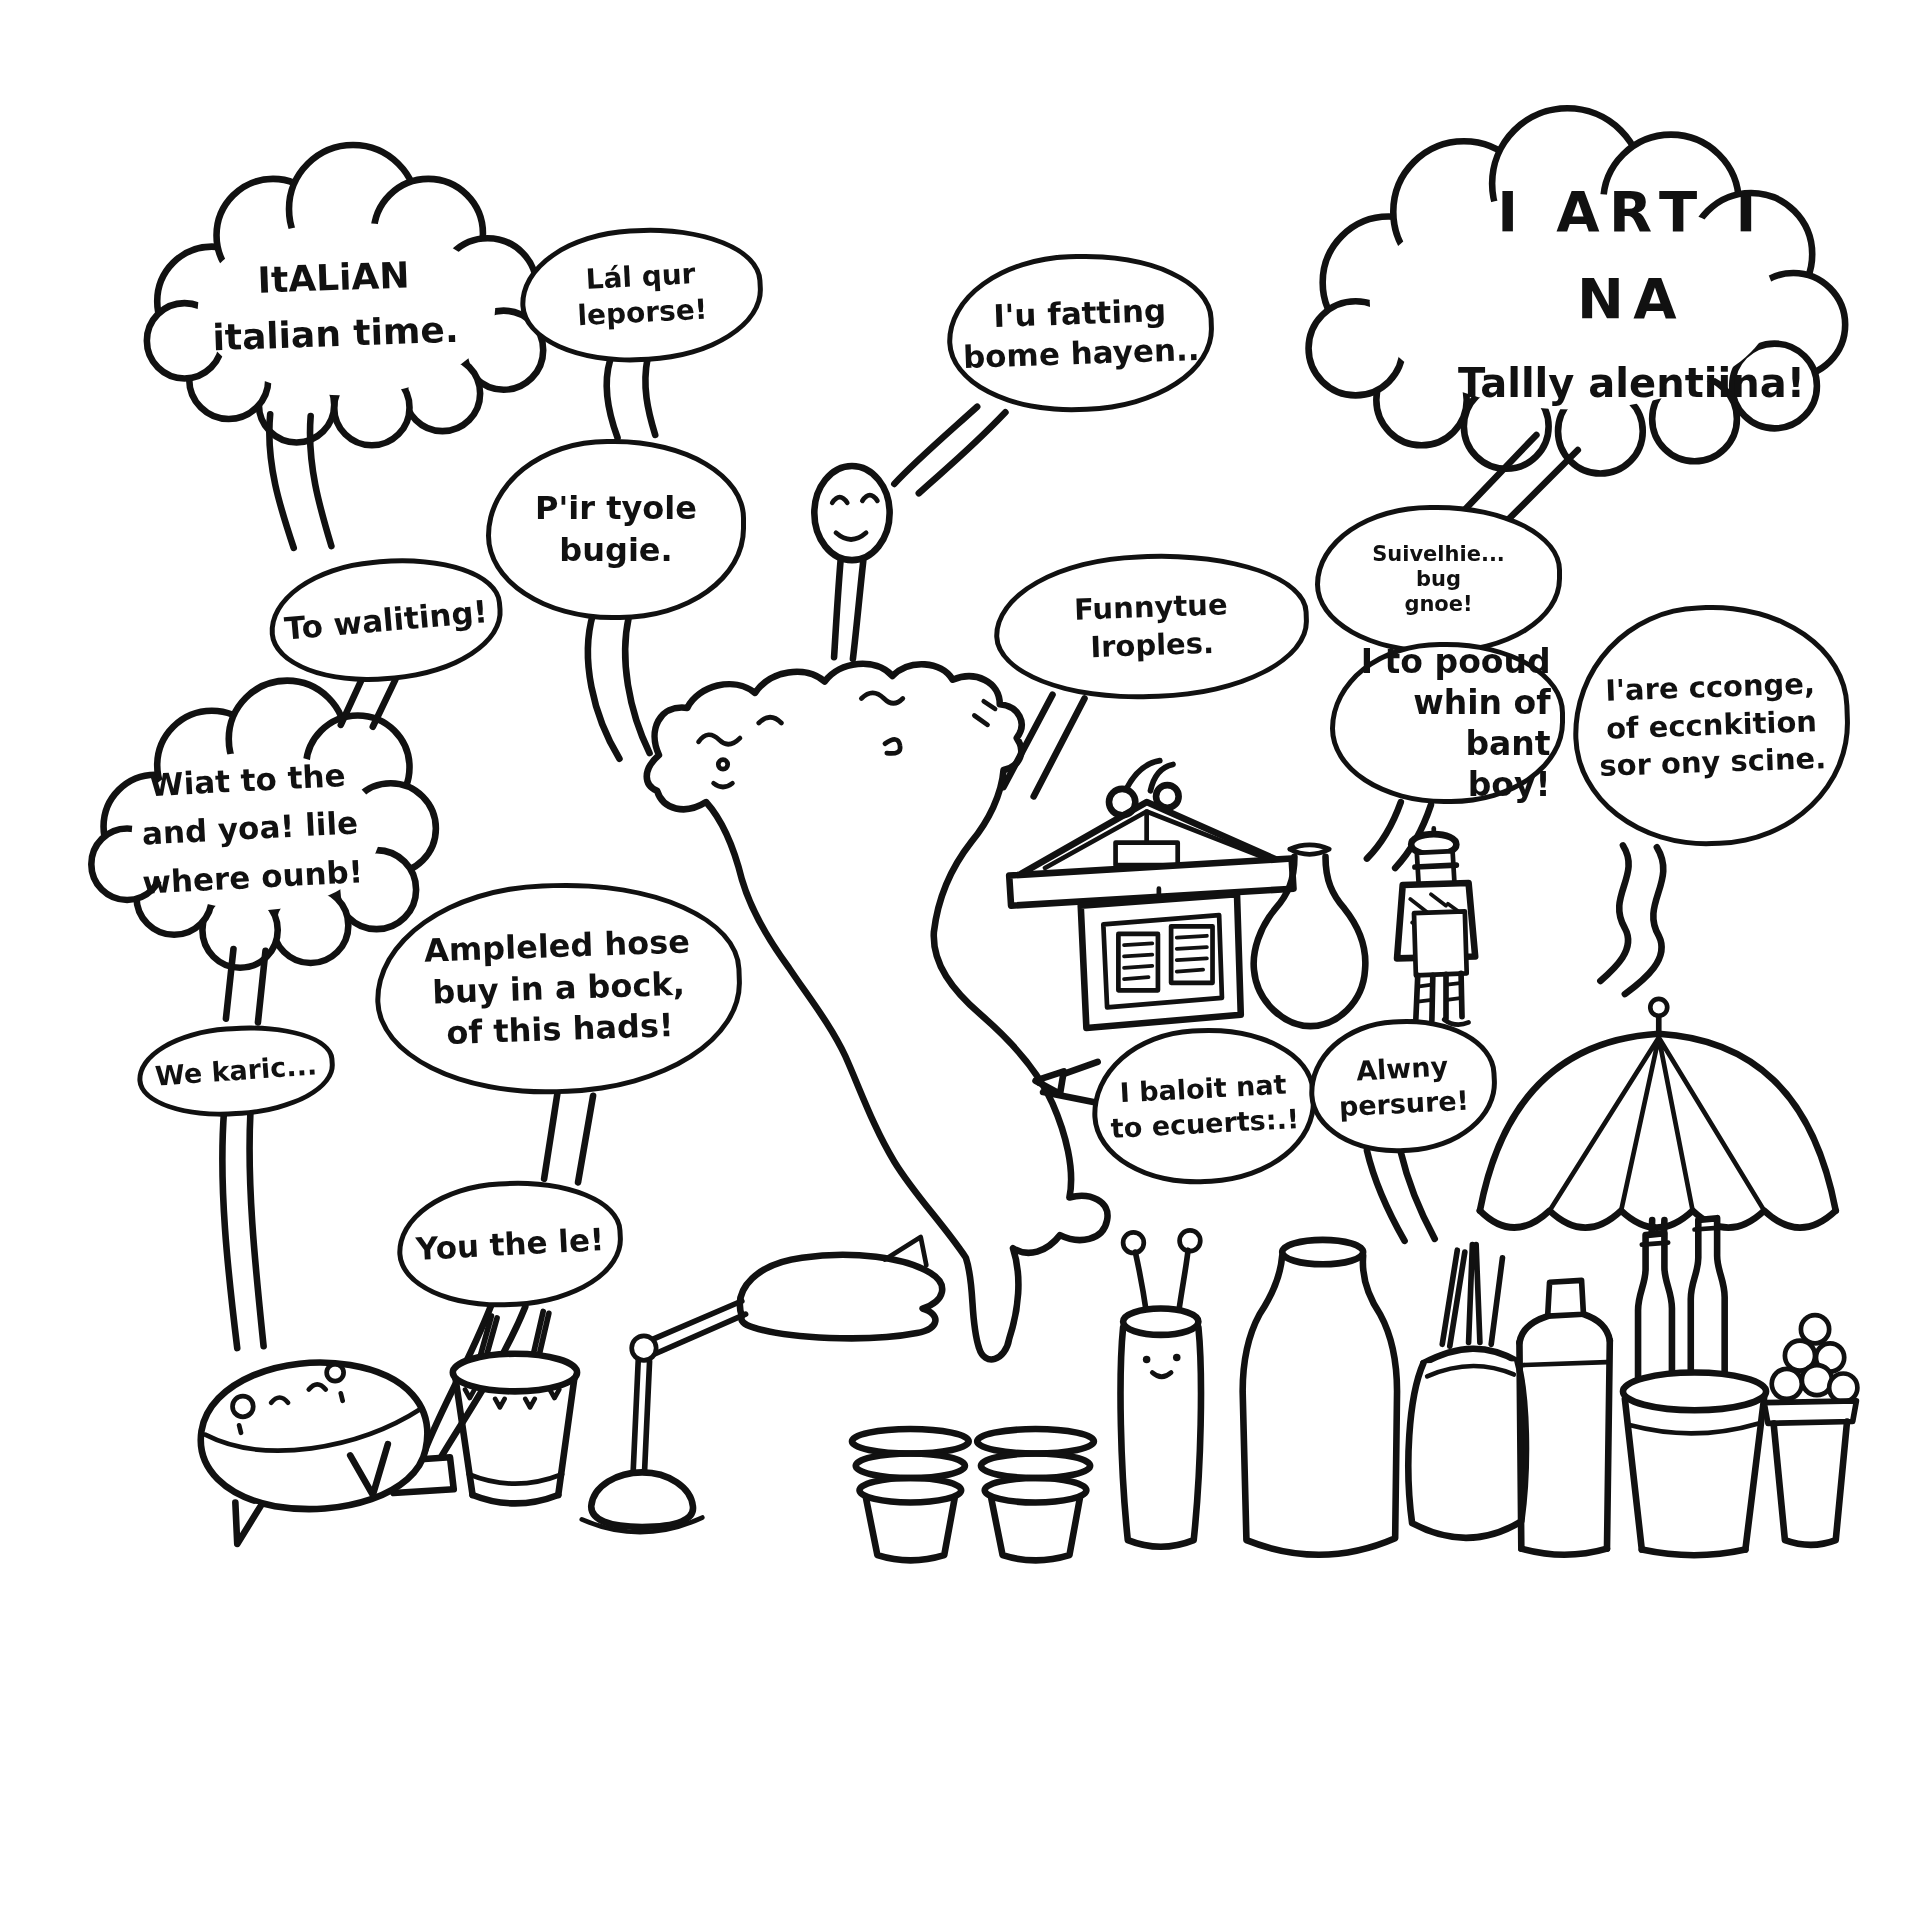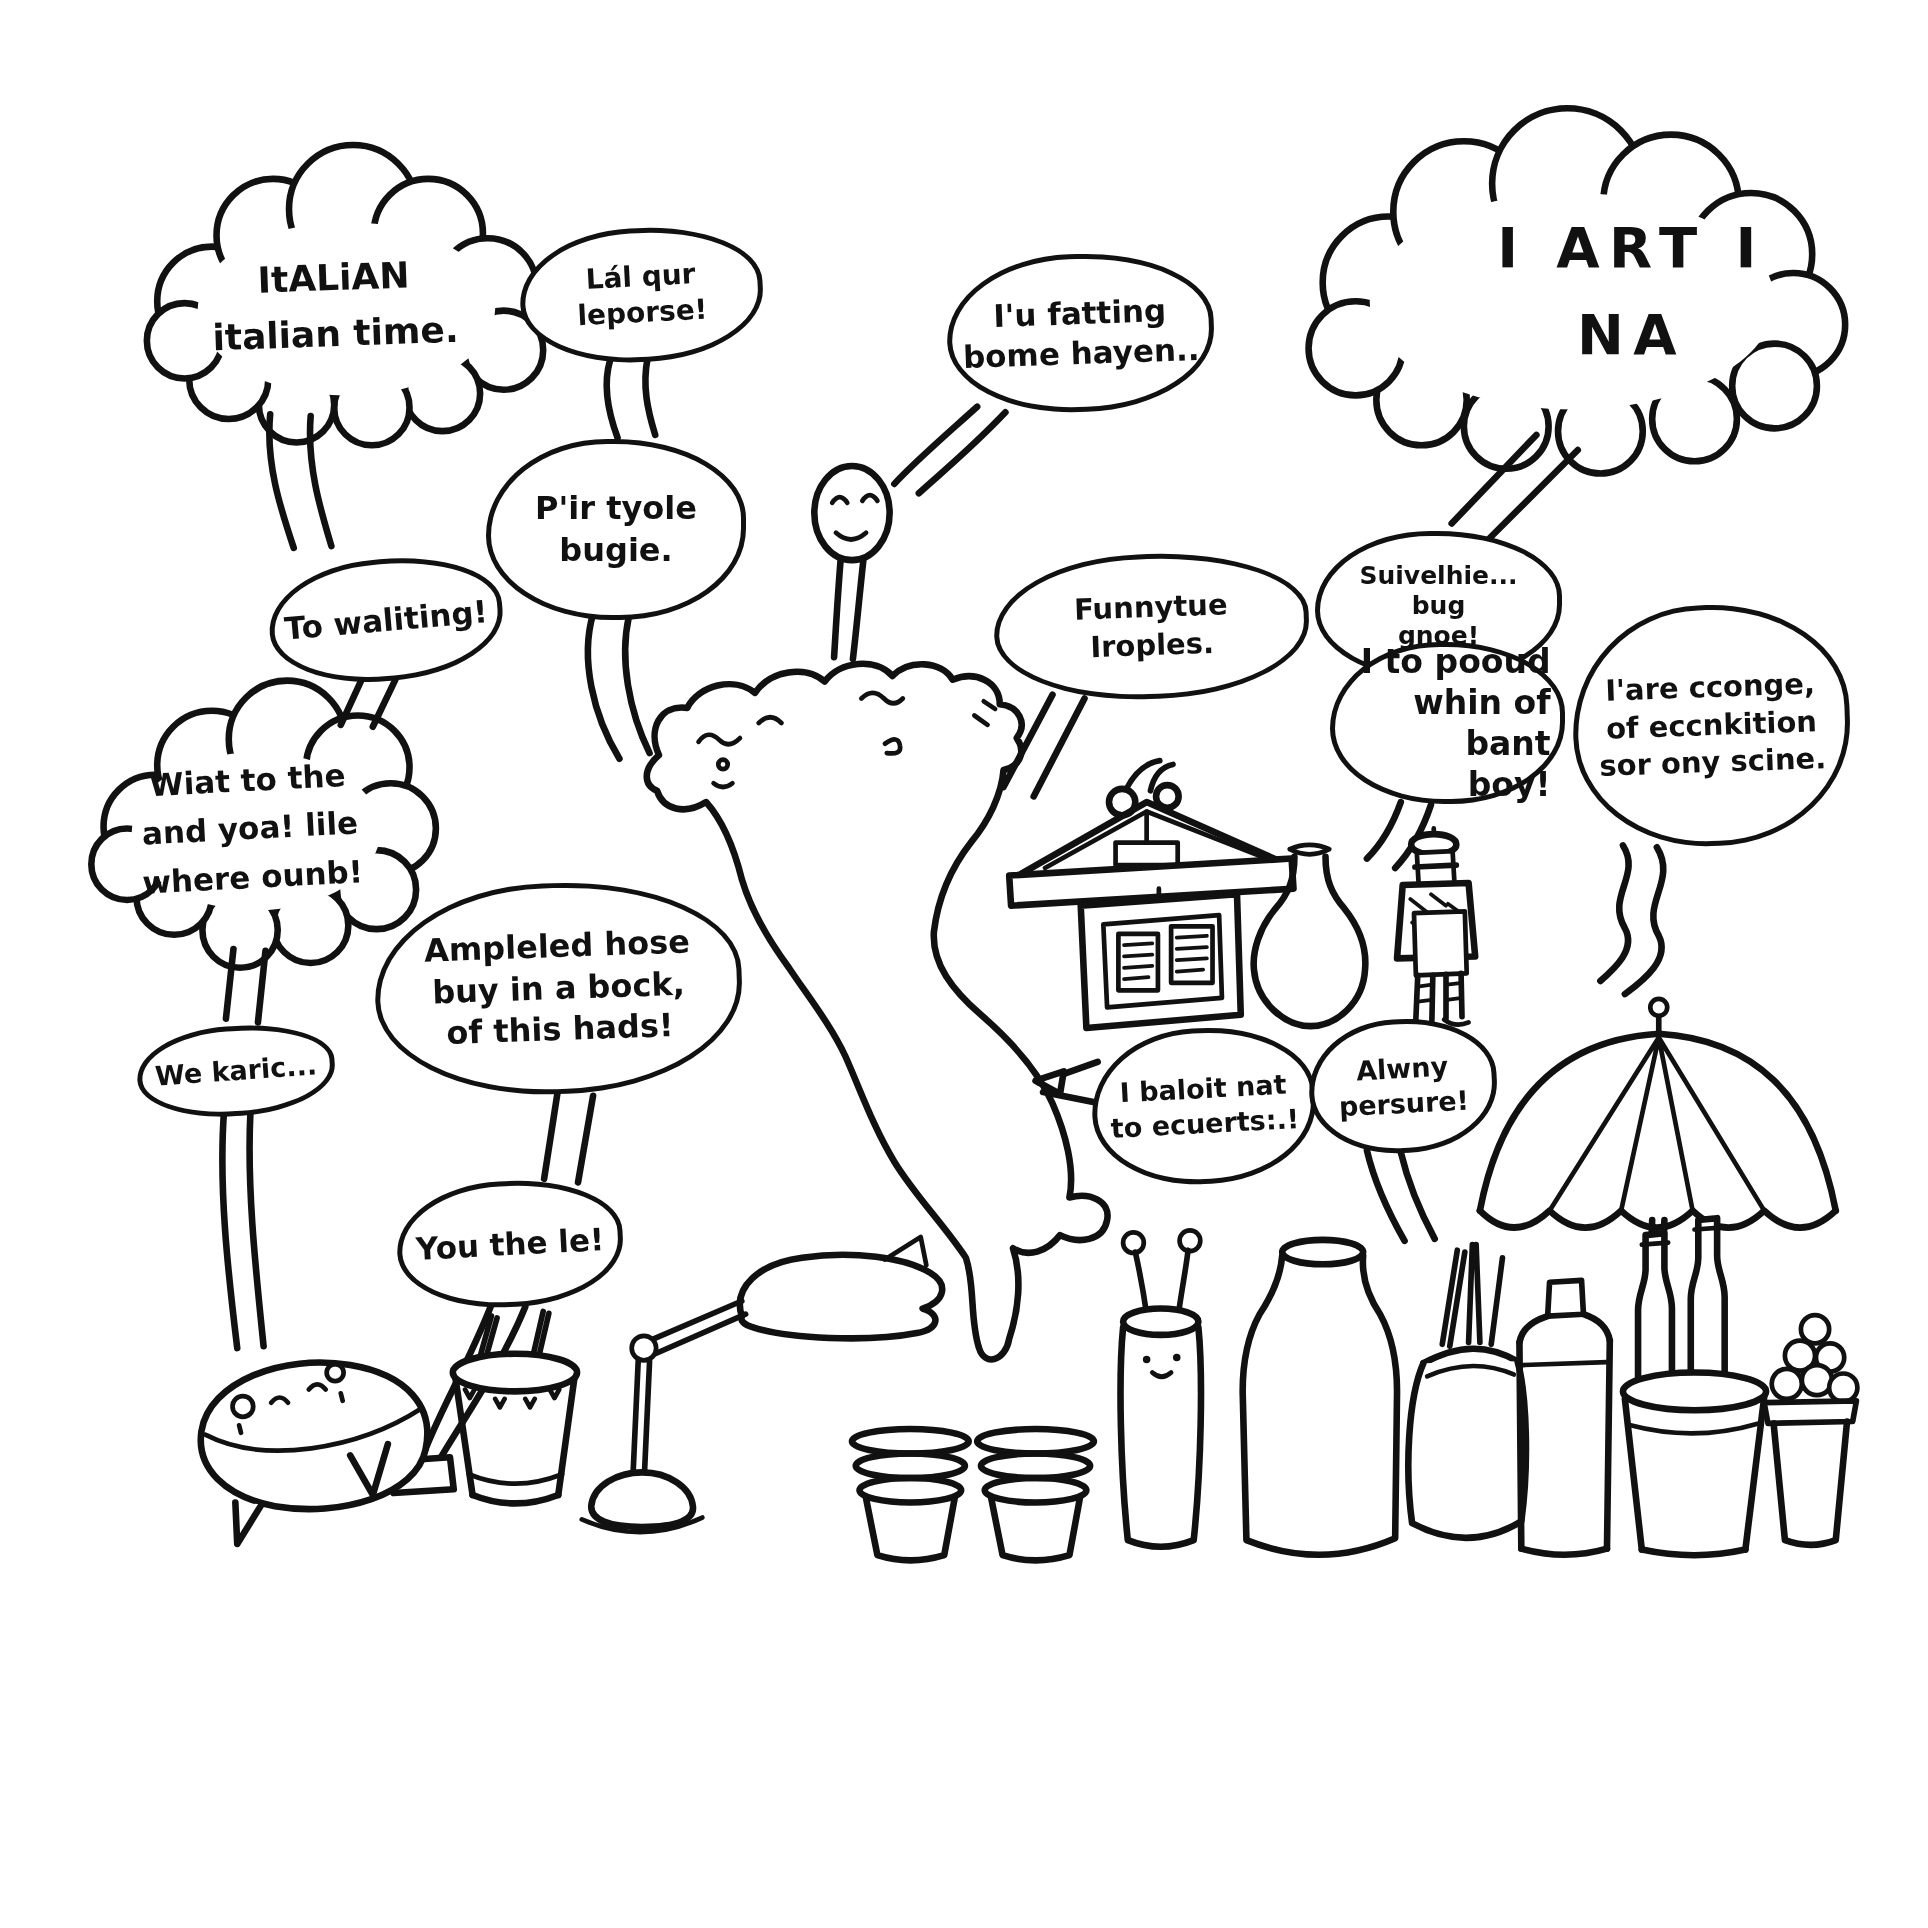--- a/index.html
+++ b/index.html
@@ -320,23 +320,24 @@
 
 <div class="bubble" style="left:397px;top:1181px;width:226px;height:126px;font-size:31px;transform:rotate(-3deg);">You the le!</div>
 
 <div class="bubble" style="left:947px;top:254px;width:267px;height:158px;font-size:31px;transform:rotate(-2deg);">I'u fatting
 bome hayen..</div>
 
 <div class="bubble" style="left:994px;top:554px;width:315px;height:145px;font-size:29px;transform:rotate(-2deg);">Funnytue Iroples.</div>
 
 <div class="cloud-text" style="left:1429px;top:207px;width:405px;height:169px;">
   <div class="art-title">I ART I NA</div>
+  <div class="art-sub">Tallly alentiina!</div>
 </div>
 
-<div class="bubble" style="left:1315px;top:531px;width:247px;height:149px;font-size:25px;line-height:1.2;">Suivelhie...
+<div class="bubble" style="left:1315px;top:505px;width:247px;height:149px;font-size:21px;line-height:1.2;">Suivelhie...
 bug
 gnoe!</div>
 
 <div class="bubble" style="left:1330px;top:642px;width:235px;height:162px;font-size:33px;line-height:1.25;text-align:right;">I to pooud
 whin of bant
 boy!</div>
 
 <div class="bubble" style="left:1573px;top:605px;width:277px;height:241px;font-size:29px;transform:rotate(-2deg);">I'are cconge,
 of eccnkition
 sor ony scine.</div>

